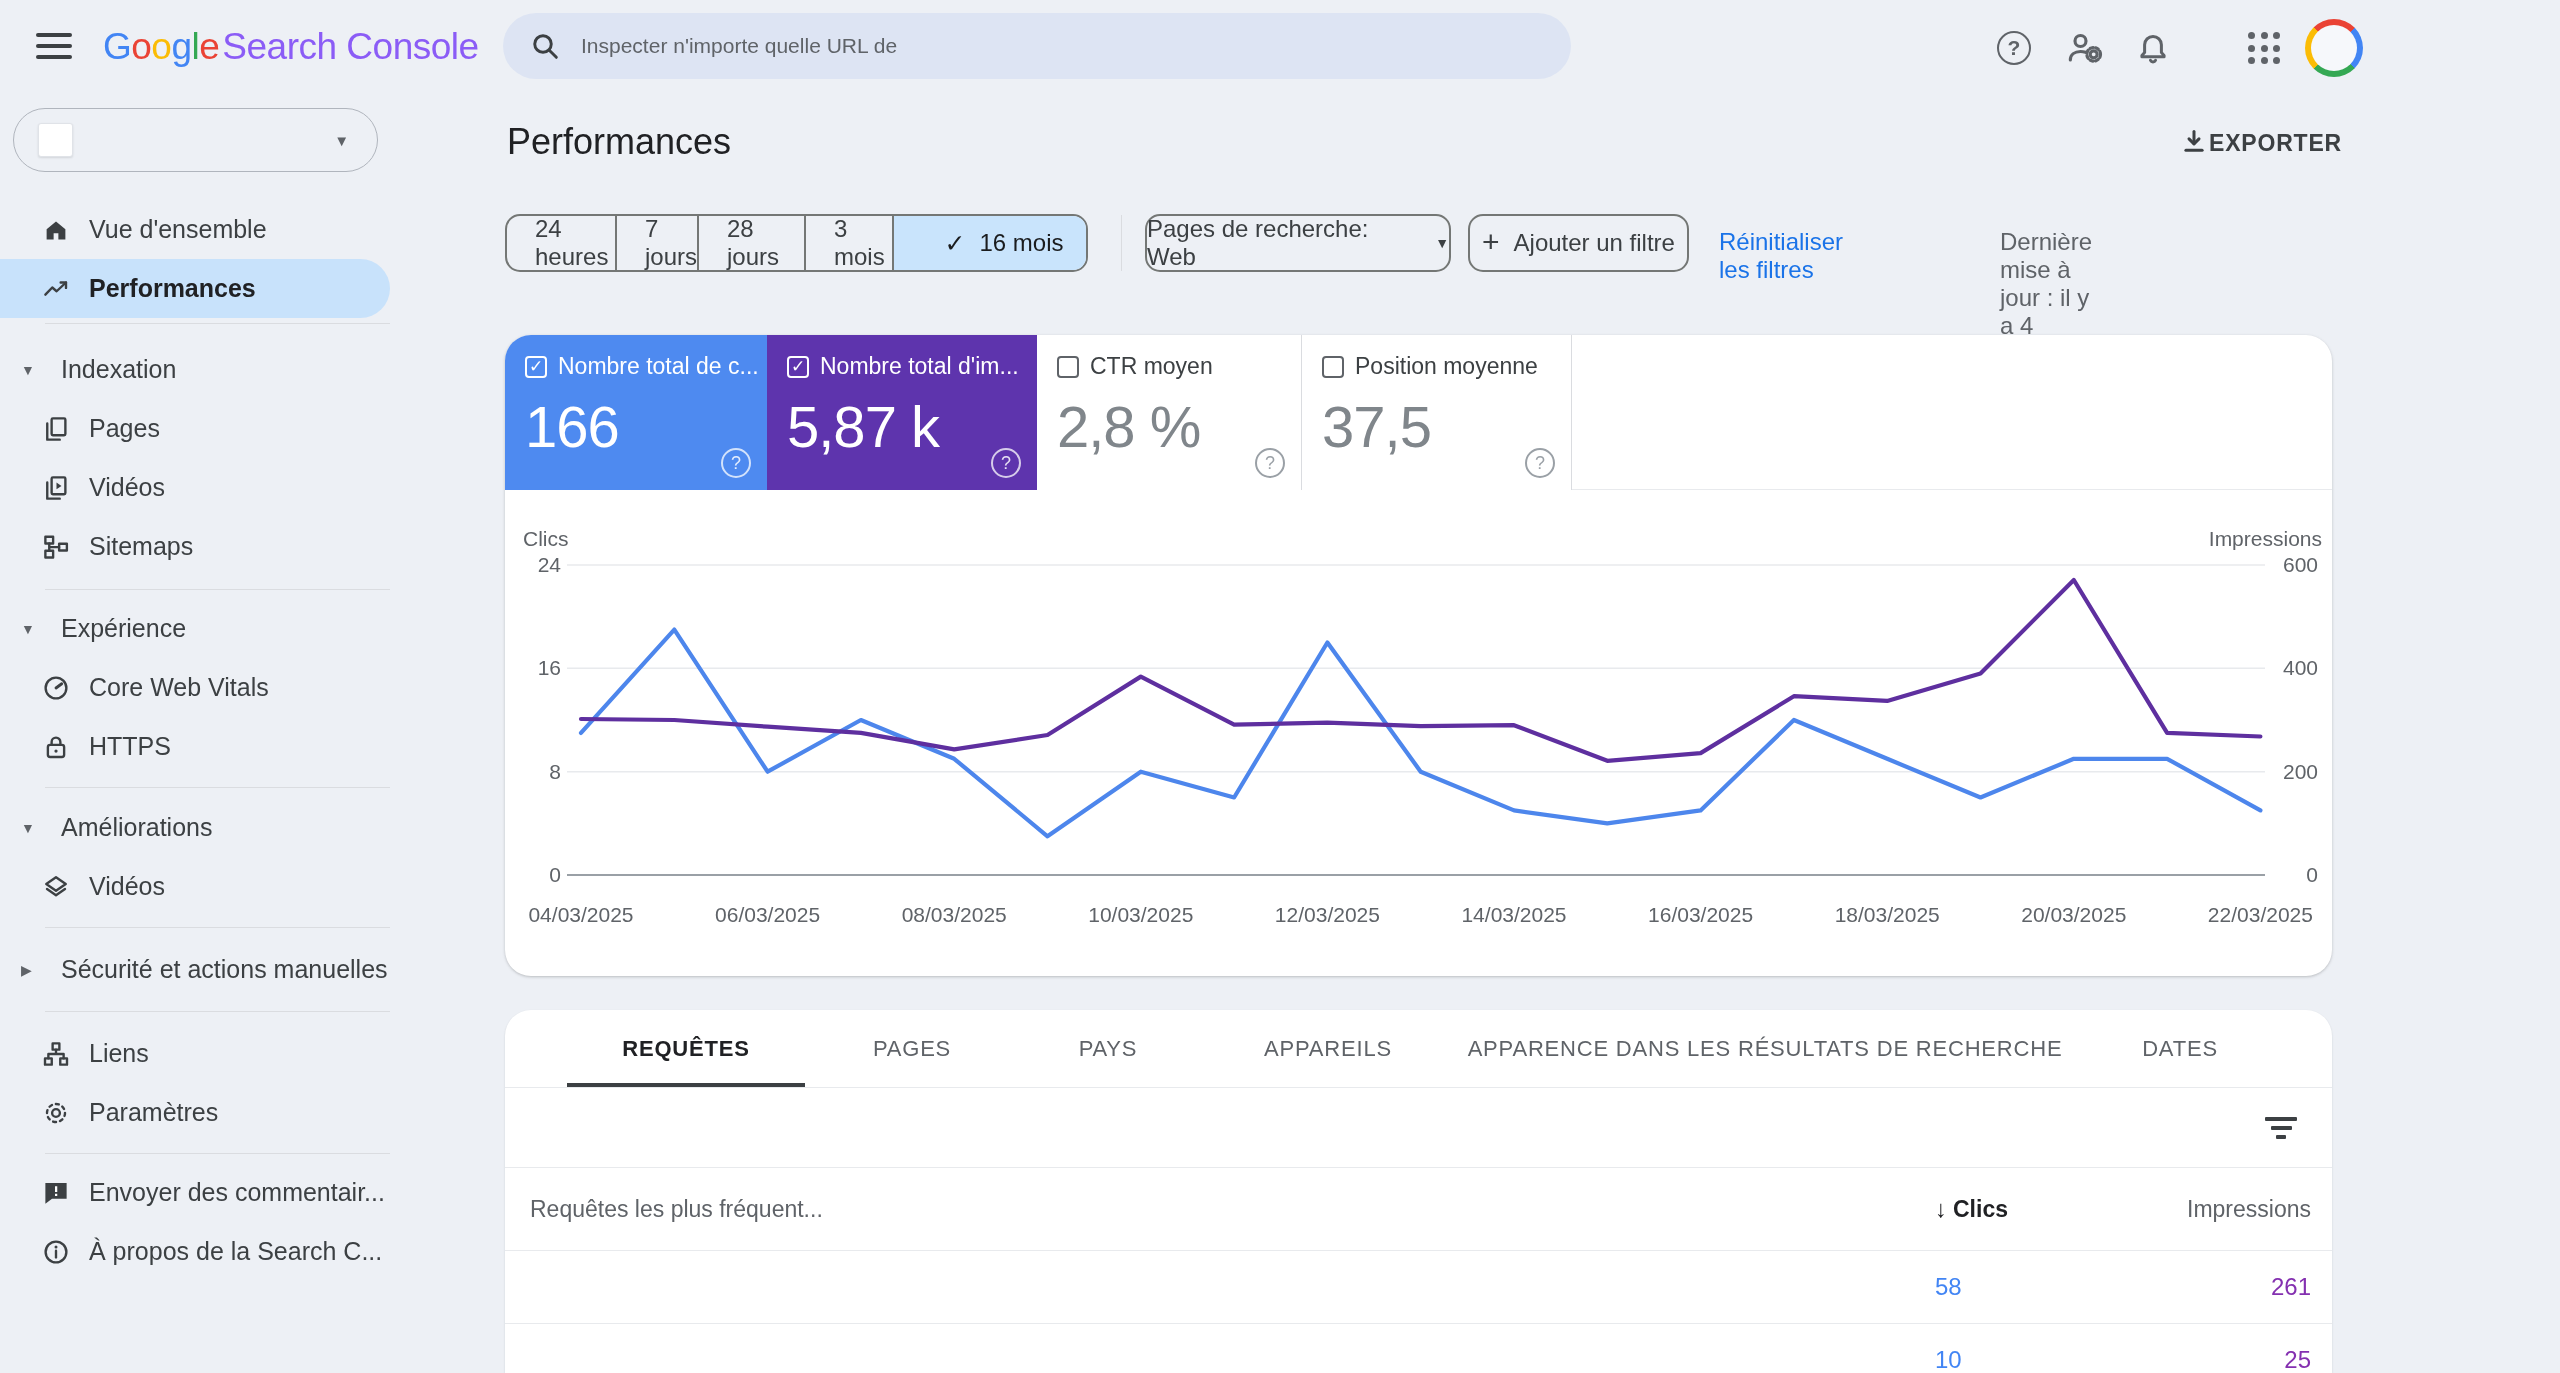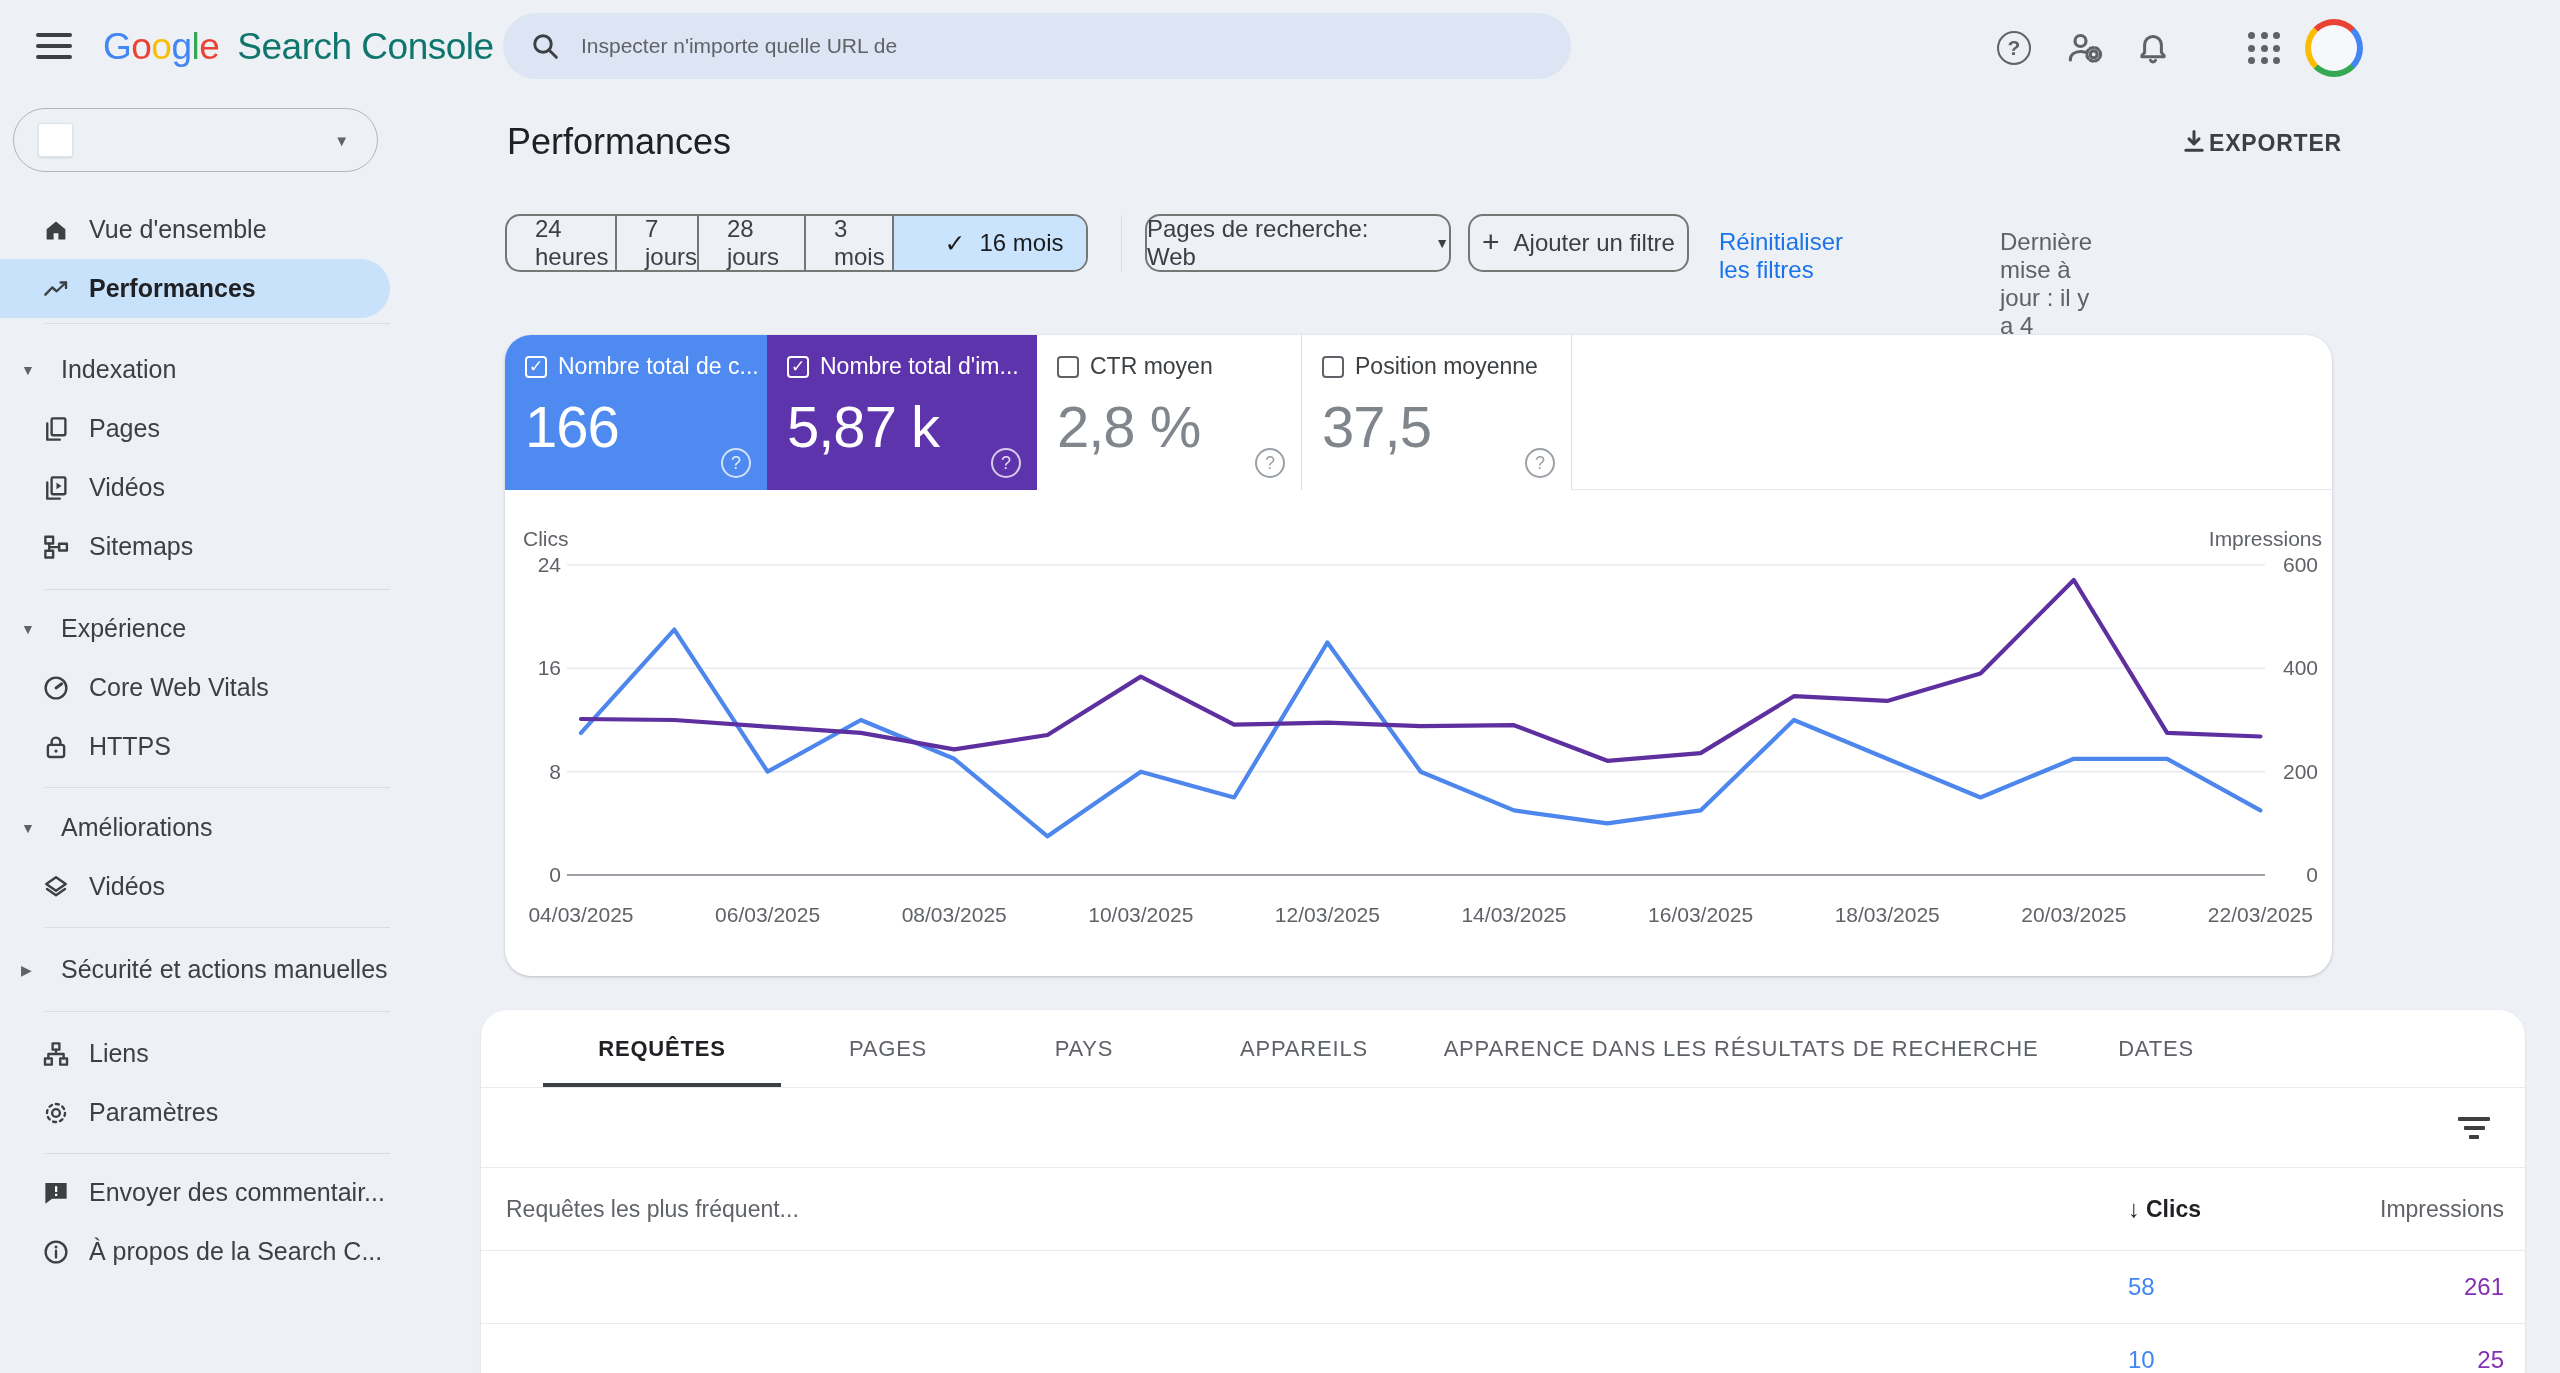--- a/index.html
+++ b/index.html
@@ -7,21 +7,21 @@
   body { font-family:"Liberation Sans","DejaVu Sans",sans-serif; background:#edf0f5; color:#202124; }
   .app { position:relative; width:2560px; height:1373px; }
 
   
   .topbar { position:absolute; left:0; top:0; width:2560px; height:97px; }
   .hamburger { position:absolute; left:36px; top:33px; width:36px; height:26px; display:flex; flex-direction:column; justify-content:space-between; cursor:pointer; }
   .hamburger i { display:block; height:3.6px; background:#3c4043; border-radius:2px; }
   .logo { position:absolute; left:103px; top:26px; font-size:37px; letter-spacing:-0.5px; white-space:nowrap; }
   .logo .g-word { font-weight:500; }
   .gl-b { color:#4285F4; } .gl-r { color:#EA4335; } .gl-y { color:#FBBC05; } .gl-g { color:#34A853; }
-  .logo .product { color:#0f766e; margin-left:18px; }
+  .logo .product { color:#8b5cf6; margin-left:3px; }
   .searchpill { position:absolute; left:503px; top:13px; width:1068px; height:66px; background:#dde4f3; border-radius:33px; display:flex; align-items:center; padding-left:26px; }
   .searchpill svg { flex:0 0 auto; }
   .searchpill input { border:none; outline:none; background:transparent; font-family:inherit; font-size:21px; color:#3c4043; margin-left:20px; width:880px; }
   .searchpill input::placeholder { color:#5f6368; opacity:1; }
   .tb-icon { position:absolute; top:26px; width:44px; height:44px; display:flex; align-items:center; justify-content:center; cursor:pointer; }
   .help-circle { width:34px; height:34px; border:2.5px solid #5f6368; border-radius:50%; color:#5f6368; font-size:21px; font-weight:700; display:flex; align-items:center; justify-content:center; }
   .apps-grid { display:grid; grid-template-columns:repeat(3,7px); grid-template-rows:repeat(3,7px); gap:5.5px; }
   .apps-grid i { width:7px; height:7px; border-radius:50%; background:#5f6368; }
   .avatar-ring { position:absolute; left:2305px; top:19px; width:58px; height:58px; border-radius:50%;
     background:conic-gradient(from 225deg,#FBBC05 0 90deg,#EA4335 90deg 180deg,#4285F4 180deg 270deg,#34A853 270deg 360deg); cursor:pointer; }
@@ -84,21 +84,21 @@
   .axis-title.left { left:18px; }
   .axis-title.right { right:10px; }
   #chart-svg { position:absolute; left:0; top:155px; }
   #chart-svg .grid { stroke:#e8eaed; stroke-width:1.5; }
   #chart-svg .zero { stroke:#9aa0a6; stroke-width:2; }
   #chart-svg text { font-family:"Liberation Sans","DejaVu Sans",sans-serif; font-size:21px; fill:#5f6368; }
   #chart-svg .left,#chart-svg .right { text-anchor:end; }
   #chart-svg .xlab { text-anchor:middle; }
 
   
-  .panel2 { position:absolute; left:481px; top:1010px; width:2044px; height:363px; background:#fff; border-radius:26px 26px 0 0; box-shadow:0 1px 2px rgba(60,64,67,.18); overflow:hidden; }
+  .panel2 { position:absolute; left:505px; top:1010px; width:1827px; height:363px; background:#fff; border-radius:26px 26px 0 0; box-shadow:0 1px 2px rgba(60,64,67,.18); overflow:hidden; }
   .tabsrow { position:relative; height:78px; border-bottom:1px solid #e8eaed; }
   .tab { position:absolute; top:0; height:78px; display:flex; align-items:center; transform:translateX(-50%); font-size:22px; letter-spacing:0.8px; color:#5f6368; cursor:pointer; white-space:nowrap; }
   .tab.active { color:#202124; font-weight:700; }
   .tab-underline { position:absolute; left:62px; bottom:0; width:238px; height:4px; background:#3c4043; }
   .tfilter-row { position:relative; height:80px; border-bottom:1px solid #e8eaed; }
   .filter-list-icon { position:absolute; right:35px; top:29px; width:32px; height:22px; display:flex; flex-direction:column; justify-content:space-between; align-items:center; cursor:pointer; }
   .filter-list-icon i { display:block; height:4px; background:#3c4043; border-radius:1px; }
   .filter-list-icon i:nth-child(1){ width:32px; } .filter-list-icon i:nth-child(2){ width:21px; } .filter-list-icon i:nth-child(3){ width:10px; }
   .thead { display:flex; align-items:center; height:83px; padding:0 21px 0 25px; border-bottom:1px solid #e8eaed; font-size:23px; color:#5f6368; }
   .th-query { flex:1; }

